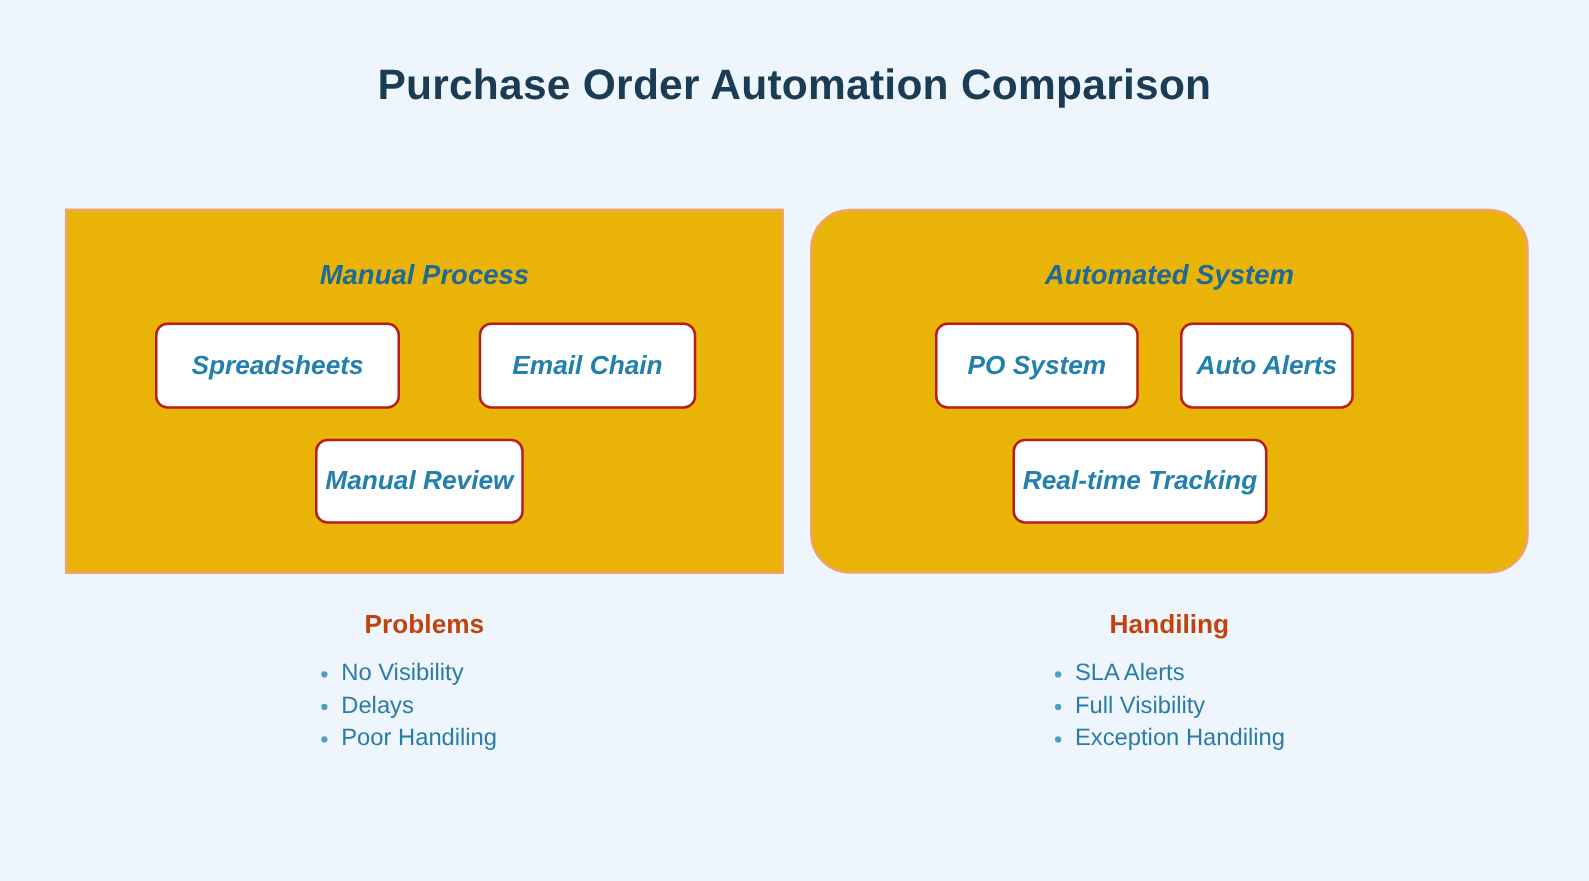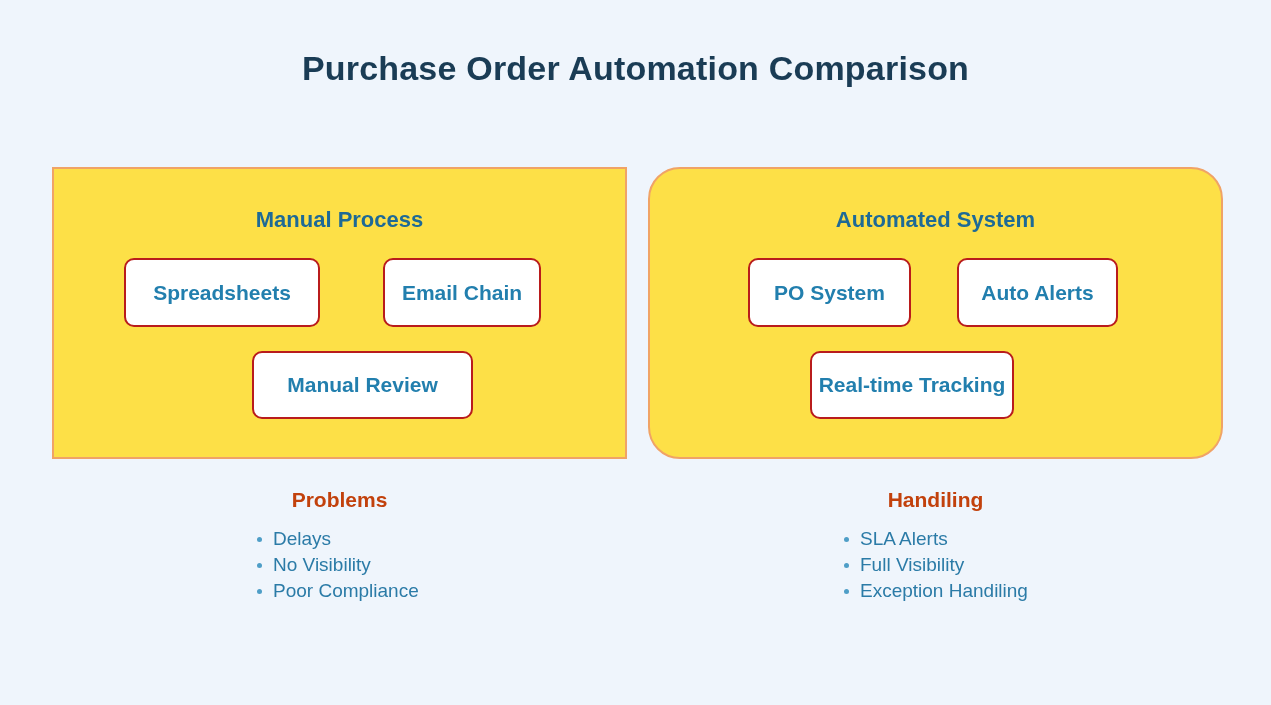--- a/index.html
+++ b/index.html
@@ -26,21 +26,22 @@
     line-height: 44px;
     color: #1a3c55;
     letter-spacing: 0.2px;
   }
   .panel {
     position: absolute;
     top: 167px;
     width: 575px;
     height: 292px;
     border: 2px solid #f0a366;
-    background: #fde047;
+    background: #eab308;
+    font-style: italic;
   }
   .panel-left  { left: 52px; }
   .panel-right { left: 648px; border-radius: 32px; }
   .panel-title {
     position: absolute;
     top: 38px;
     left: 0;
     width: 100%;
     text-align: center;
     font-size: 22px;
@@ -56,25 +57,25 @@
     background: #ffffff;
     border: 2px solid #b91c1c;
     border-radius: 10px;
     font-size: 21px;
     font-weight: bold;
     color: #227fae;
     white-space: nowrap;
   }
   
   .n-spreadsheets  { left: 70px;  top: 89px;  width: 196px; height: 69px; }
-  .n-email-chain   { left: 329px; top: 89px;  width: 158px; height: 69px; }
-  .n-manual-review { left: 198px; top: 182px; width: 221px; height: 68px; }
+  .n-email-chain   { left: 329px; top: 89px;  width: 174px; height: 69px; }
+  .n-manual-review { left: 198px; top: 182px; width: 167px; height: 68px; }
   
   .n-po-system     { left: 98px;  top: 89px;  width: 163px; height: 69px; }
-  .n-auto-alerts   { left: 307px; top: 89px;  width: 161px; height: 69px; text-align: right; }
+  .n-auto-alerts   { left: 294px; top: 89px;  width: 139px; height: 69px; text-align: right; }
   .n-realtime      { left: 160px; top: 182px; width: 204px; height: 68px; }
 
   .list-block {
     position: absolute;
     top: 488px;
     width: 575px;
   }
   .list-left  { left: 52px; }
   .list-right { left: 648px; }
   .list-title {
@@ -125,23 +126,23 @@
   <section class="panel panel-right">
     <h2 class="panel-title">Automated System</h2>
     <div class="node n-po-system">PO System</div>
     <div class="node n-auto-alerts">Auto Alerts</div>
     <div class="node n-realtime">Real-time Tracking</div>
   </section>
 
   <div class="list-block list-left">
     <h3 class="list-title">Problems</h3>
     <ul>
+      <li>No Visibility</li>
       <li>Delays</li>
-      <li>No Visibility</li>
-      <li>Poor Compliance</li>
+      <li>Poor Handiling</li>
     </ul>
   </div>
 
   <div class="list-block list-right">
     <h3 class="list-title">Handiling</h3>
     <ul>
       <li>SLA Alerts</li>
       <li>Full Visibility</li>
       <li>Exception Handiling</li>
     </ul>

